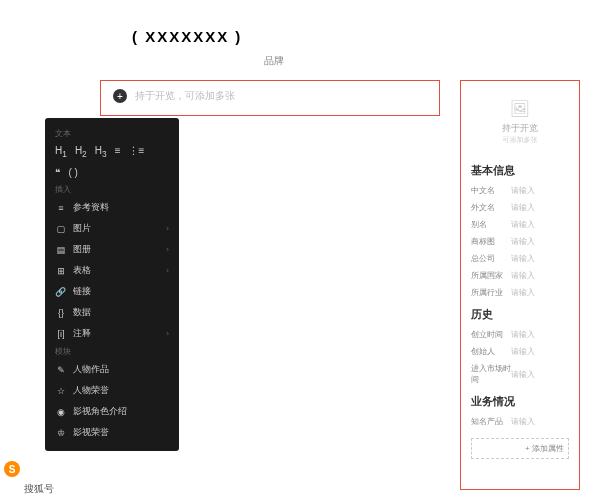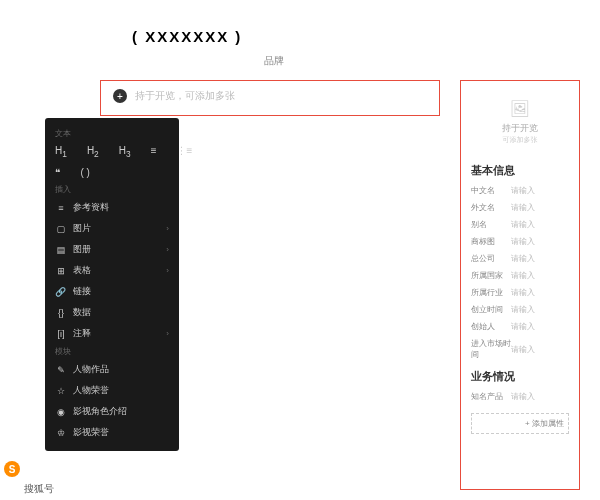--- a/index.html
+++ b/index.html
@@ -5,21 +5,21 @@
 * { margin: 0; padding: 0; box-sizing: border-box; }
 body { font-family: -apple-system, "PingFang SC", "Microsoft YaHei", sans-serif; background: #fff; width: 600px; height: 500px; overflow: hidden; position: relative; }
 .title { position: absolute; top: 28px; left: 132px; font-size: 15px; font-weight: 600; letter-spacing: 2px; }
 .subtitle { position: absolute; top: 54px; left: 228px; font-size: 10px; color: #888; margin-left: 36px; }
 .main-box { position: absolute; top: 80px; left: 100px; width: 340px; height: 36px; border: 1px solid #e74c3c; }
 .main-inner { display: flex; align-items: center; padding: 8px 12px; }
 .plus-circle { width: 14px; height: 14px; border-radius: 50%; background: #333; color: #fff; display: flex; align-items: center; justify-content: center; font-size: 10px; margin-right: 8px; }
 .main-text { font-size: 10px; color: #bbb; }
 .toolbar { position: absolute; top: 118px; left: 45px; width: 134px; background: #1a1a1a; color: #ccc; font-size: 9px; border-radius: 3px; padding: 8px 0; }
 .section-label { color: #666; font-size: 8px; padding: 2px 10px; }
-.heading-row { display: flex; gap: 20px; padding: 4px 10px; align-items: flex-start; }
+.heading-row { display: flex; gap: 8px; padding: 4px 10px; align-items: flex-start; }
 .heading-row span { font-size: 10px; }
 .tool-item { display: flex; align-items: center; justify-content: space-between; padding: 4px 10px; cursor: pointer; }
 .tool-item .icon { width: 12px; display: inline-block; text-align: center; margin-right: 6px; font-size: 9px; }
 .tool-item .label { flex: 1; }
 .tool-item .arrow { color: #666; font-size: 8px; }
 .sidebar { position: absolute; top: 80px; right: 20px; width: 120px; height: 410px; border: 1px solid #e74c3c; background: #fff; font-size: 9px; overflow: hidden; }
 .img-placeholder { text-align: center; padding: 18px 0 12px; color: #bbb; }
 .img-placeholder .icon { font-size: 16px; color: #ccc; }
 .img-placeholder .txt { font-size: 9px; color: #aaa; margin-top: 4px; }
 .img-placeholder .sub { font-size: 7px; color: #ccc; }
@@ -145,20 +145,21 @@
       </div>
       <div class="field-row">
         <span class="lbl">所属国家</span>
         <span class="val">请输入</span>
       </div>
       <div class="field-row">
         <span class="lbl">所属行业</span>
         <span class="val">请输入</span>
       </div>
     </div>
+  <div class="panel-title">历史</div>
   <div id="fields2">
       <div class="field-row">
         <span class="lbl">创立时间</span>
         <span class="val">请输入</span>
       </div>
       <div class="field-row">
         <span class="lbl">创始人</span>
         <span class="val">请输入</span>
       </div>
       <div class="field-row">

